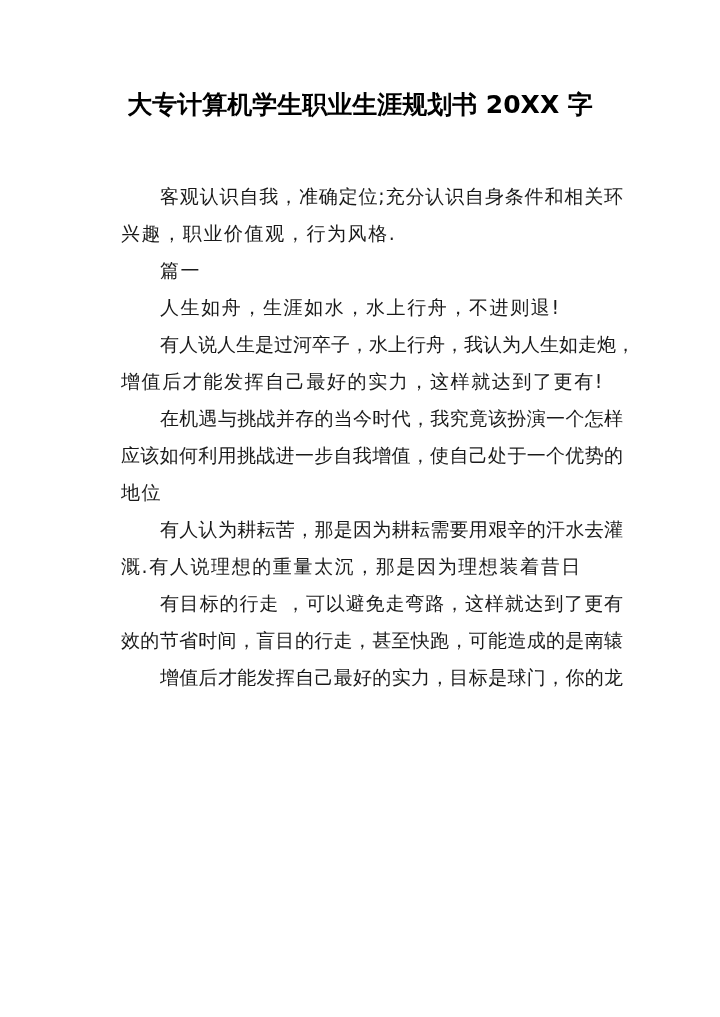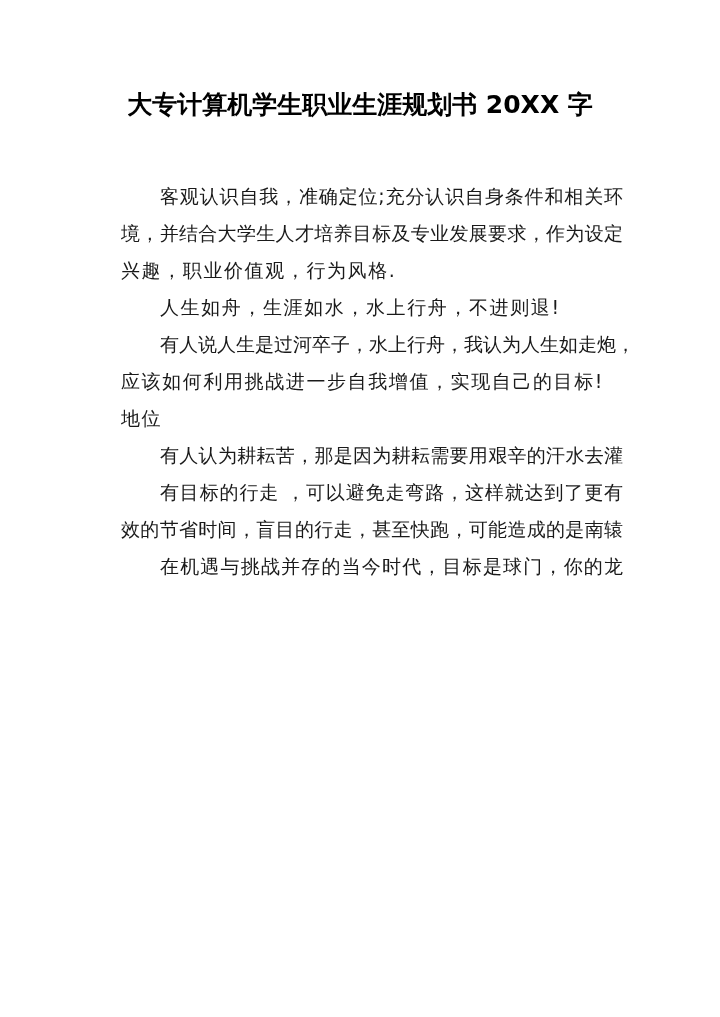--- a/index.html
+++ b/index.html
@@ -10,23 +10,26 @@
   .indent { padding-left: 39px; }
   .justify { text-align: justify; text-align-last: justify; letter-spacing: 0; }
 </style>
 </head>
 <body>
 
 <div class="title">大专计算机学生职业生涯规划书 20XX 字</div>
 
 <div class="body-text">
   <div class="line indent justify">客观认识自我，准确定位;充分认识自身条件和相关环</div>
-  <div class="line justify">境，并结合大学生人才培养目标及专业发展要求，作为设定</div>
   <div class="line">兴趣，职业价值观，行为风格.</div>
+  <div class="line indent">篇一</div>
   <div class="line indent">人生如舟，生涯如水，水上行舟，不进则退!</div>
   <div class="line indent justify">有人说人生是过河卒子，水上行舟，我认为人生如走炮，</div>
-  <div class="line">应该如何利用挑战进一步自我增值，实现自己的目标!</div>
+  <div class="line">增值后才能发挥自己最好的实力，这样就达到了更有!</div>
+  <div class="line indent justify">在机遇与挑战并存的当今时代，我究竟该扮演一个怎样</div>
+  <div class="line justify">应该如何利用挑战进一步自我增值，使自己处于一个优势的</div>
   <div class="line">地位</div>
   <div class="line indent justify">有人认为耕耘苦，那是因为耕耘需要用艰辛的汗水去灌</div>
+  <div class="line">溉.有人说理想的重量太沉，那是因为理想装着昔日</div>
   <div class="line indent justify">有目标的行走 ，可以避免走弯路，这样就达到了更有</div>
   <div class="line justify">效的节省时间，盲目的行走，甚至快跑，可能造成的是南辕</div>
-  <div class="line indent justify">在机遇与挑战并存的当今时代，目标是球门，你的龙</div>
+  <div class="line indent justify">增值后才能发挥自己最好的实力，目标是球门，你的龙</div>
 </div>
 
 </body></html>

